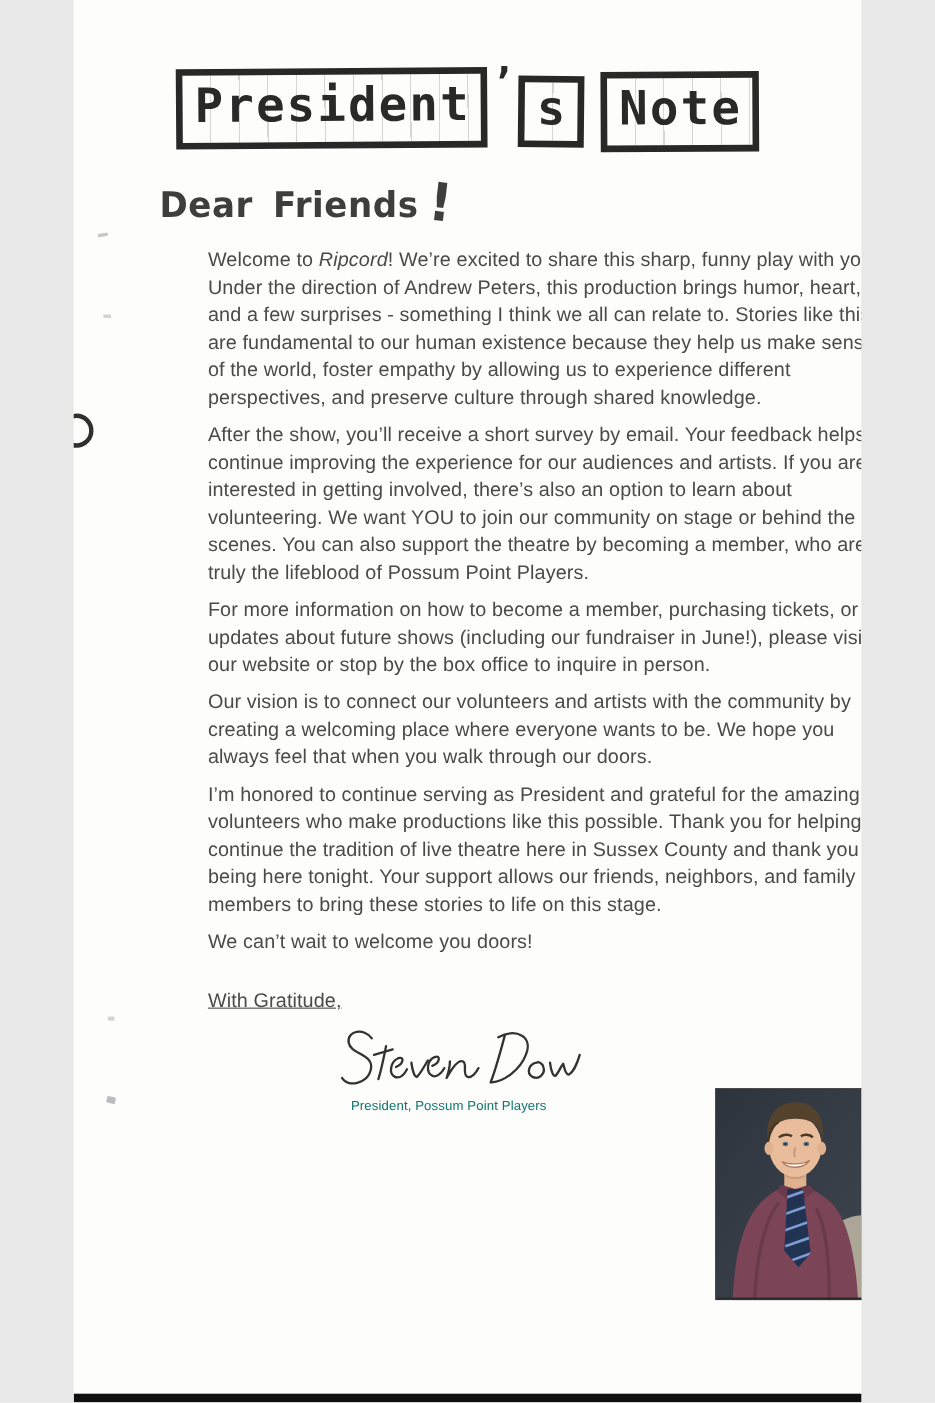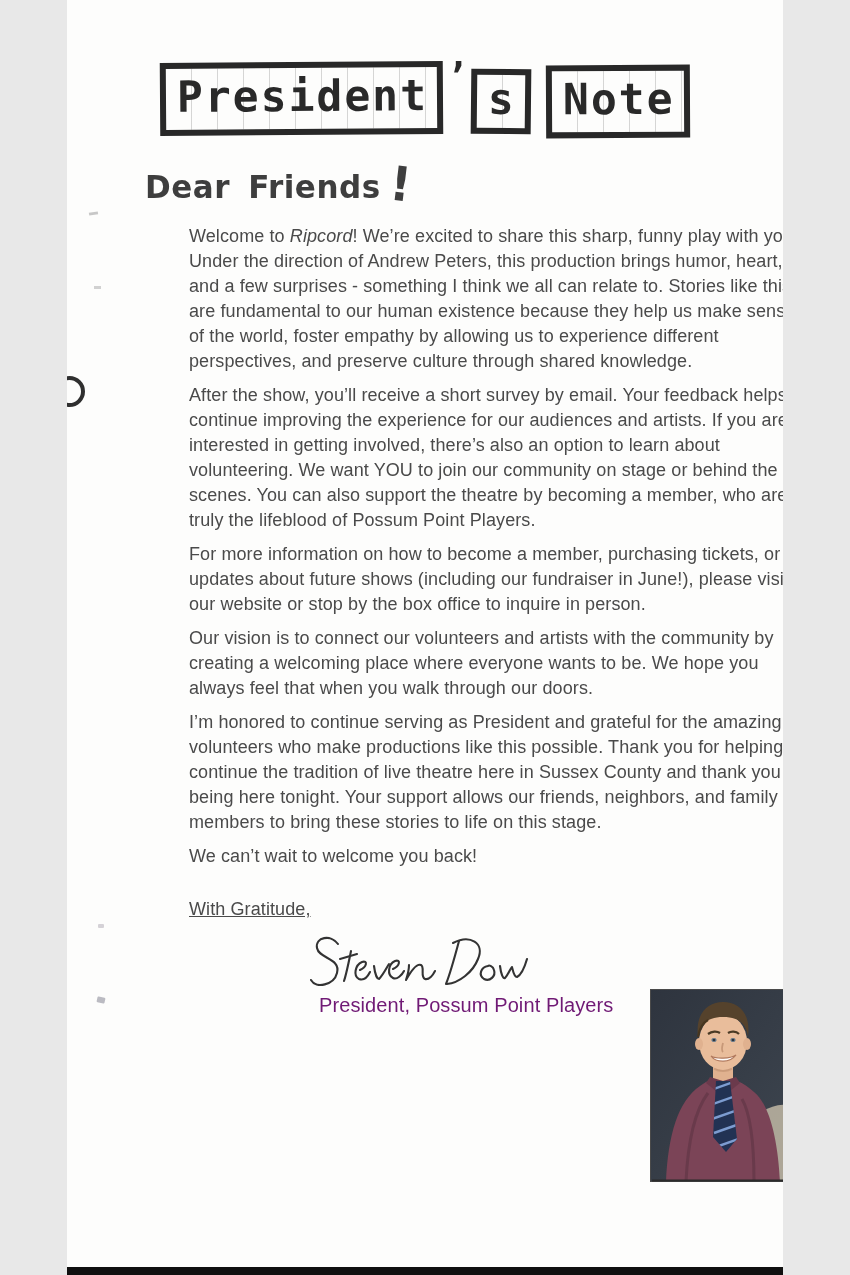--- a/index.html
+++ b/index.html
@@ -48,21 +48,21 @@
   .letter{
     position:absolute;left:122px;top:224px;width:624px;
     font-size:18px;line-height:25px;color:#4a4a4a;letter-spacing:0.1px;
   }
   .letter p{margin:0 0 9px 0;}
   .letter p.valediction{margin-top:28px;text-decoration:underline;}
   .letter em{font-style:italic;}
 
   
   .sig-svg{display:block;margin:4px 0 0 118px;}
-  .sig-title{margin:2px 0 0 130px;font-size:20px;color:#701a75;}
+  .sig-title{margin:2px 0 0 130px;font-size:12px;color:#0f766e;}
 
   
   .photo{position:absolute;left:583px;top:989px;width:146px;height:193px;margin:0;}
   .photo svg{display:block;width:100%;height:100%;}
 
   
   .artifact{position:absolute;}
   .art-dash1{left:22px;top:212px;width:9px;height:3px;background:#9a9a9a;opacity:.55;transform:rotate(-8deg);}
   .art-dash2{left:27px;top:286px;width:7px;height:3px;background:#a6a6a6;opacity:.5;}
   .art-ring{left:-13px;top:376px;width:23px;height:23px;border:4px solid #2f2f2f;border-radius:50%;background:transparent;}
@@ -89,21 +89,21 @@
   </header>
 
   <h2 class="salutation"><span>Dear Friends</span><span class="bang">!</span></h2>
 
   <main class="letter">
     <p><span>Welcome to </span><em>Ripcord</em><span>! We’re excited to share this sharp, funny play with you. Under the direction of Andrew Peters, this production brings humor, heart, and a few surprises - something I think we all can relate to. Stories like this are fundamental to our human existence because they help us make sense of the world, foster empathy by allowing us to experience different perspectives, and preserve culture through shared knowledge.</span></p>
     <p>After the show, you’ll receive a short survey by email. Your feedback helps us continue improving the experience for our audiences and artists. If you are interested in getting involved, there’s also an option to learn about volunteering. We want YOU to join our community on stage or behind the scenes. You can also support the theatre by becoming a member, who are truly the lifeblood of Possum Point Players.</p>
     <p>For more information on how to become a member, purchasing tickets, or updates about future shows (including our fundraiser in June!), please visit our website or stop by the box office to inquire in person.</p>
     <p>Our vision is to connect our volunteers and artists with the community by creating a welcoming place where everyone wants to be. We hope you always feel that when you walk through our doors.</p>
     <p>I’m honored to continue serving as President and grateful for the amazing volunteers who make productions like this possible. Thank you for helping us continue the tradition of live theatre here in Sussex County and thank you for being here tonight. Your support allows our friends, neighbors, and family members to bring these stories to life on this stage.</p>
-    <p>We can’t wait to welcome you back!</p>
+    <p>We can’t wait to welcome you doors!</p>
     <p class="valediction">With Gratitude,</p>
 
     <svg class="sig-svg" width="222" height="60" viewBox="0 0 222 60" role="img" aria-label="Steven Dow">
       <g fill="none" stroke="#333333" stroke-width="2.1" stroke-linecap="round" stroke-linejoin="round">
 
         <path d="M31,13 C24,3 8,6 10,17 C12,28 34,27 30,42 C27,54 9,58 4,49"></path>
 
         <path d="M44,20 C42,30 39,44 37,50"></path>
         <path d="M33,28 L50,23"></path>
 

